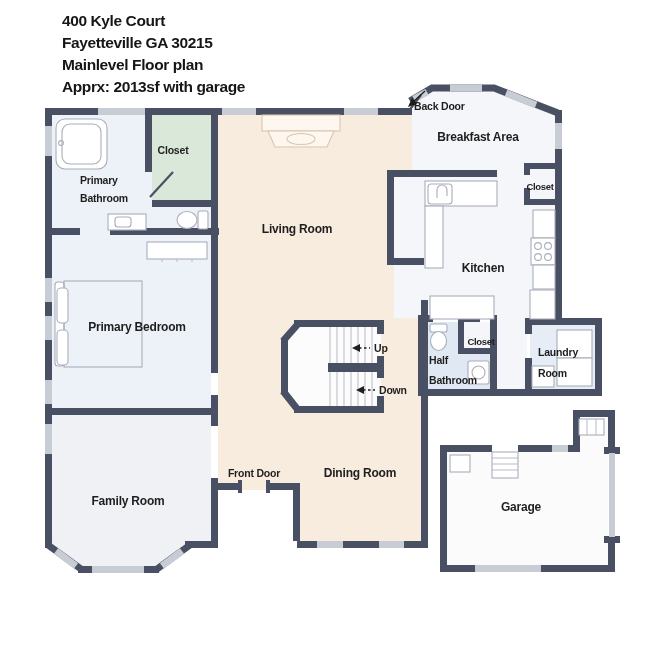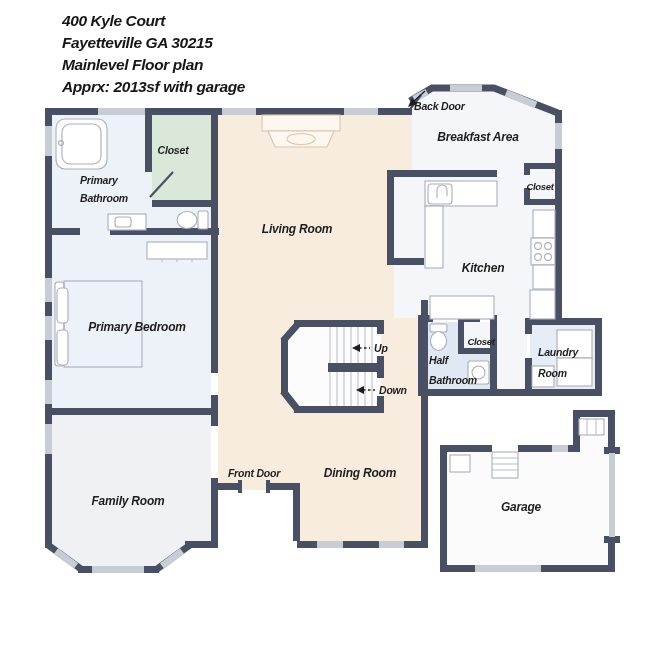--- a/index.html
+++ b/index.html
@@ -1,17 +1,17 @@
 <!DOCTYPE html>
 <html style="--wall: #4a5064; --win: #c8ccd5; --cream: #f8ecdf; --blue: #edf1f8; --blue2: #dfe8f3; --blue3: #e7edf6; --green: #d9e8d8; --gray: #eff1f4; --white: #f4f6f9; --stairs: #fcfcfd; --garage: #fbfbfb; --text: #1e1e1e;"><head>
 <meta charset="utf-8">
 <style>
   html,body{margin:0;padding:0;background:#fff;}
   #canvas{position:relative;width:650px;height:655px;background:#ffffff;overflow:hidden;
-          font-family:"Liberation Sans",sans-serif;font-style:italic;}
+          font-family:"Liberation Sans",sans-serif;}
   svg text{font-family:"Liberation Sans",sans-serif;fill:var(--text);}
   .hdr{font-size:15.5px;font-weight:700;letter-spacing:-0.4px;fill:#161616;}
   .lbl{font-size:12px;font-weight:700;letter-spacing:-0.2px;}
   .lblSmall{font-size:10.5px;font-weight:700;letter-spacing:-0.2px;}
   .lblTiny{font-size:9.5px;font-weight:700;letter-spacing:-0.3px;}
   .wall{fill:var(--wall);}
   .win{fill:var(--win);}
   .dwall{stroke:var(--wall);stroke-width:7;fill:none;stroke-linecap:butt;}
   .dwin{stroke:var(--win);stroke-width:7;fill:none;stroke-linecap:butt;}
   .leaf{stroke:var(--wall);stroke-width:2.2;fill:none;}

